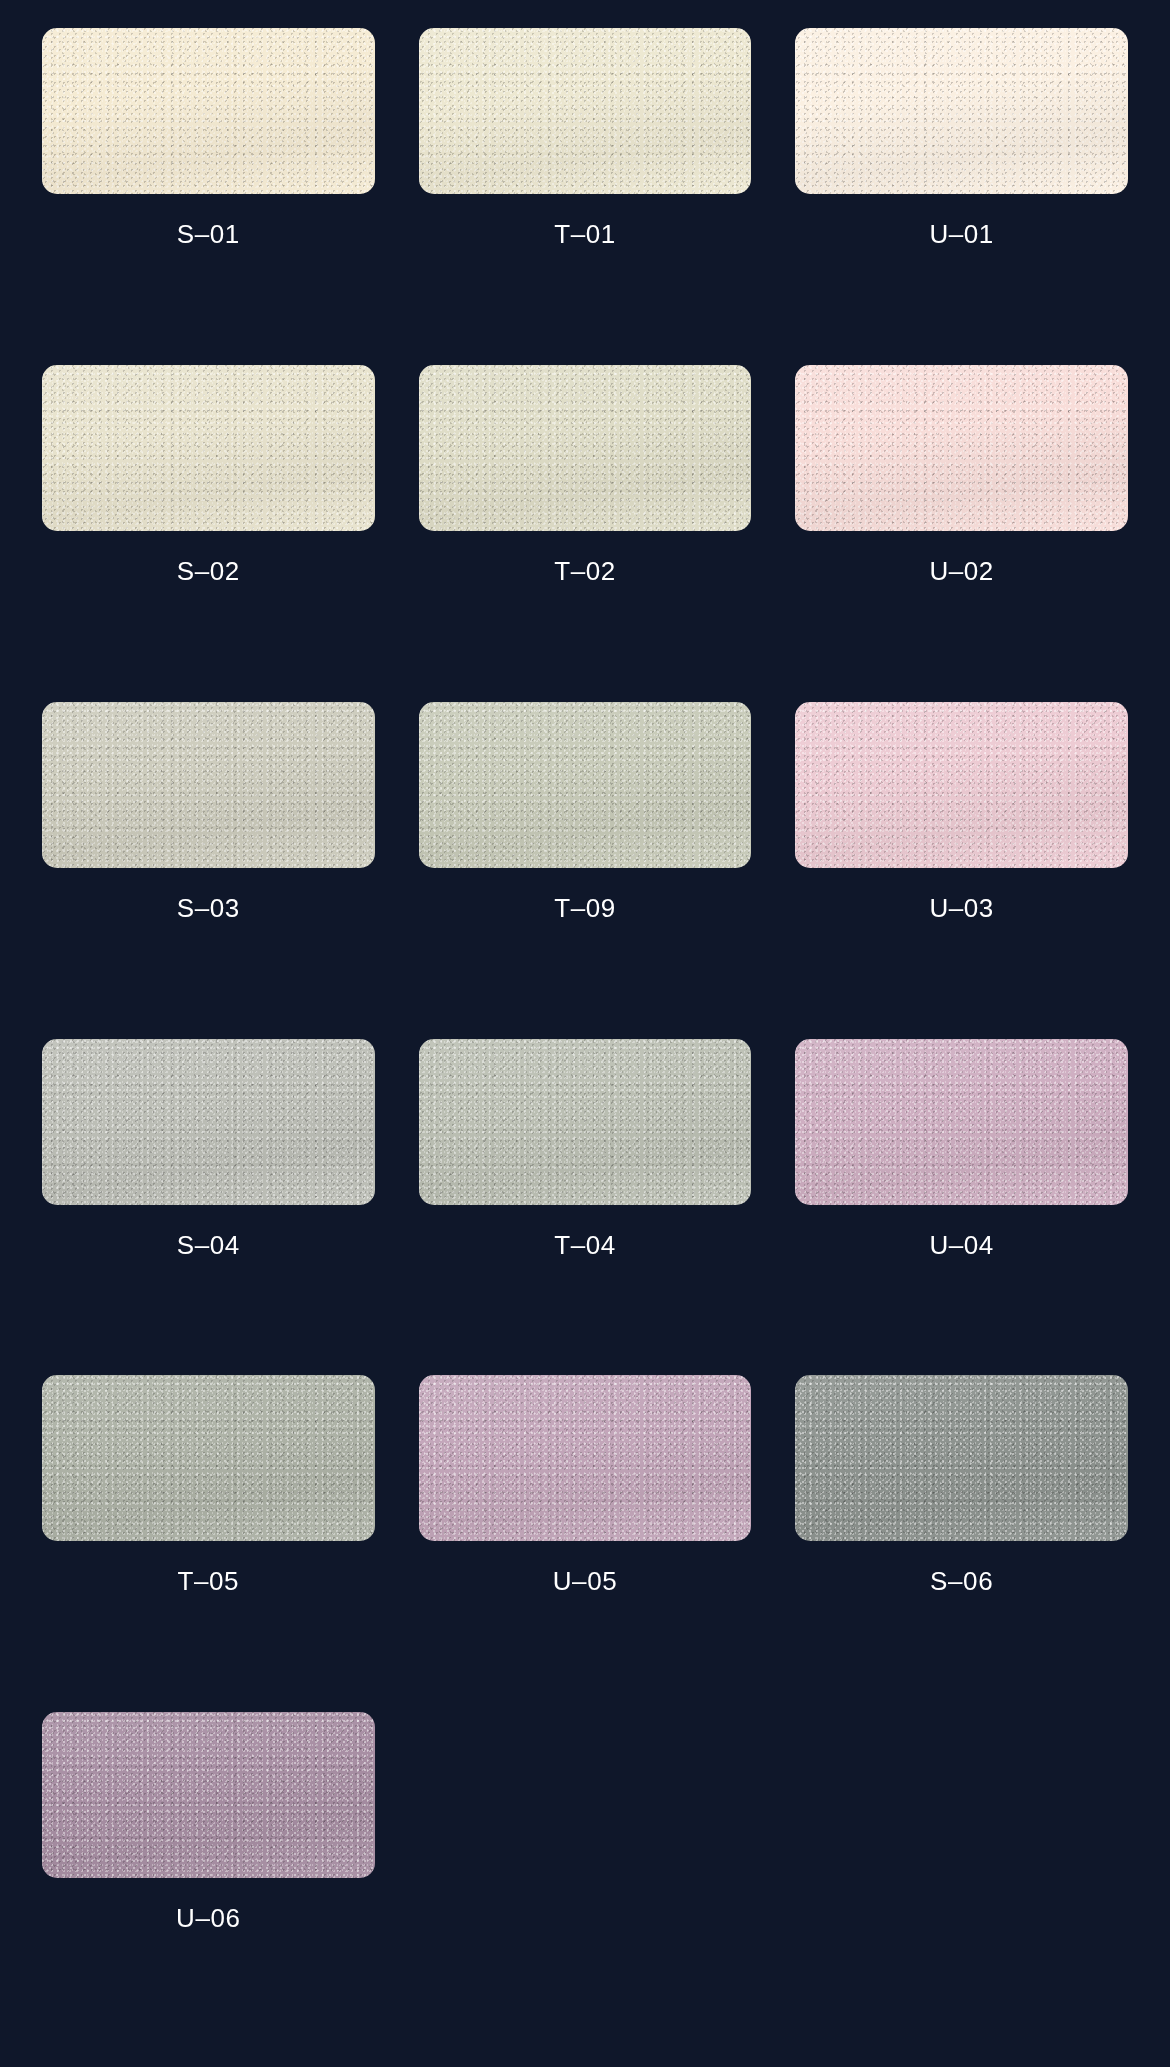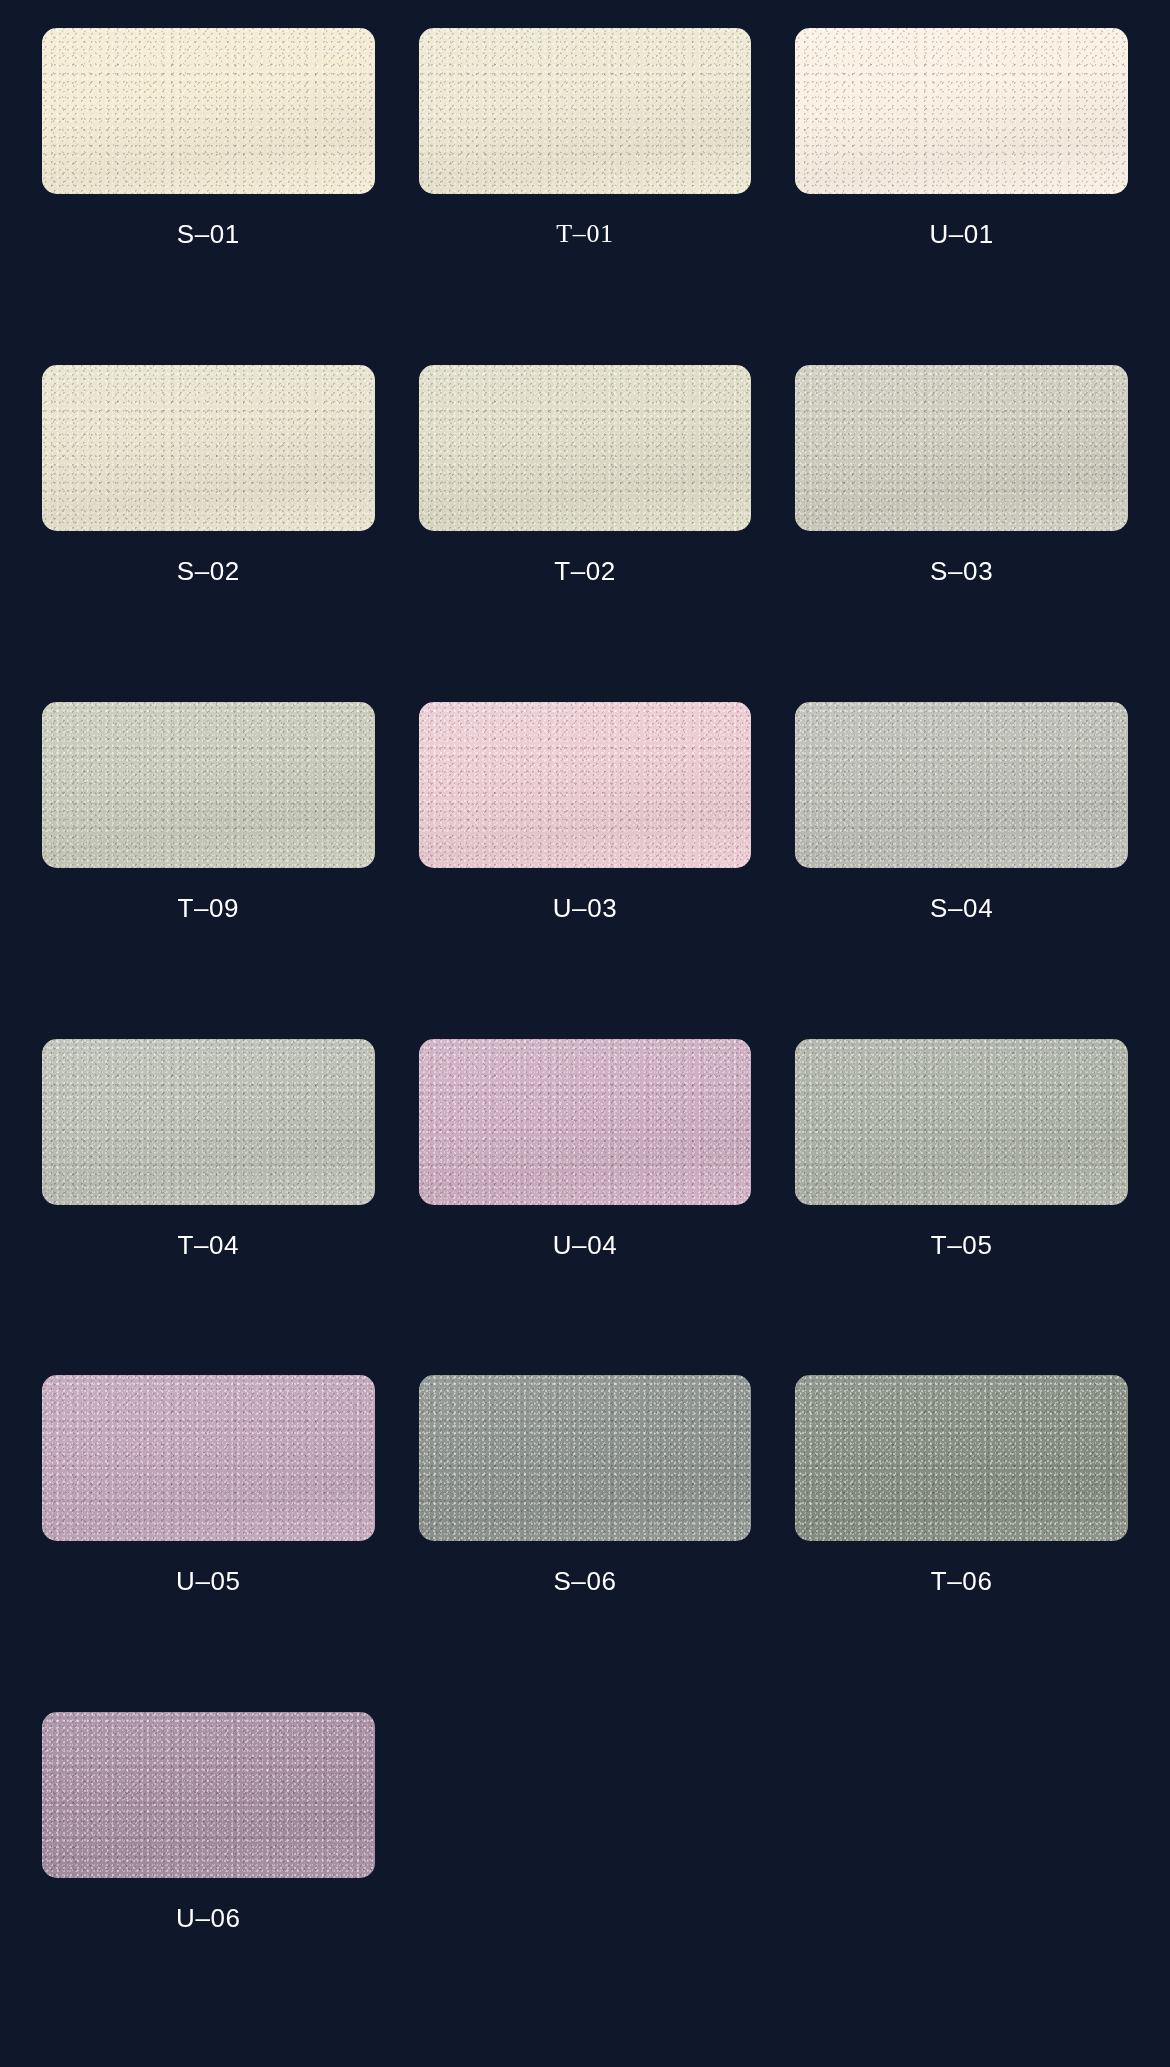--- a/index.html
+++ b/index.html
@@ -90,33 +90,37 @@
 </head>
 <body>
 
 <div id="swatch-grid" style="background: #0f172a;">
     <div class="swatch-cell">
       <div class="swatch-chip" style="background-color: rgb(245, 235, 211); border-radius: 15px;"></div>
       <div class="swatch-label" style="color: rgb(255, 255, 255);">S–01</div>
     </div>
     <div class="swatch-cell">
       <div class="swatch-chip" style="background-color: rgb(237, 232, 209); border-radius: 15px;"></div>
-      <div class="swatch-label" style="color: rgb(255, 255, 255); font-family: Liberation Serif, serif;">T–01</div>
+      <div class="swatch-label" style="color: rgb(255, 255, 255);">T–01</div>
     </div>
     <div class="swatch-cell">
       <div class="swatch-chip" style="background-color: rgb(251, 240, 226); border-radius: 15px;"></div>
       <div class="swatch-label" style="color: rgb(255, 255, 255);">U–01</div>
     </div>
     <div class="swatch-cell">
       <div class="swatch-chip" style="background-color: rgb(232, 227, 205); border-radius: 15px;"></div>
       <div class="swatch-label" style="color: rgb(255, 255, 255);">S–02</div>
     </div>
     <div class="swatch-cell">
       <div class="swatch-chip" style="background-color: rgb(223, 221, 199); border-radius: 15px;"></div>
       <div class="swatch-label" style="color: rgb(255, 255, 255); text-align: center;">T–02</div>
+    </div>
+    <div class="swatch-cell">
+      <div class="swatch-chip" style="background-color: rgb(248, 221, 217); border-radius: 15px;"></div>
+      <div class="swatch-label" style="color: rgb(255, 255, 255);">U–02</div>
     </div>
     <div class="swatch-cell">
       <div class="swatch-chip" style="background-color: rgb(205, 204, 189); border-radius: 15px;"></div>
       <div class="swatch-label" style="color: rgb(255, 255, 255);">S–03</div>
     </div>
     <div class="swatch-cell">
       <div class="swatch-chip" style="background-color: rgb(200, 203, 185); border-radius: 15px;"></div>
       <div class="swatch-label" style="color: rgb(255, 255, 255);">T–09</div>
     </div>
     <div class="swatch-cell">
@@ -141,20 +145,16 @@
     </div>
     <div class="swatch-cell">
       <div class="swatch-chip" style="background-color: rgb(195, 166, 186); border-radius: 15px;"></div>
       <div class="swatch-label" style="color: rgb(255, 255, 255);">U–05</div>
     </div>
     <div class="swatch-cell">
       <div class="swatch-chip" style="background-color: rgb(142, 148, 144); border-radius: 15px;"></div>
       <div class="swatch-label" style="color: rgb(255, 255, 255);">S–06</div>
     </div>
     <div class="swatch-cell">
-      <div class="swatch-chip" style="background-color: rgb(136, 144, 132); border-radius: 15px;"></div>
-      <div class="swatch-label" style="color: rgb(255, 255, 255);">T–06</div>
-    </div>
-    <div class="swatch-cell">
       <div class="swatch-chip" style="background-color: rgb(168, 143, 164); border-radius: 15px;"></div>
       <div class="swatch-label" style="color: rgb(255, 255, 255);">U–06</div>
     </div>
   </div>
 
 </body></html>

